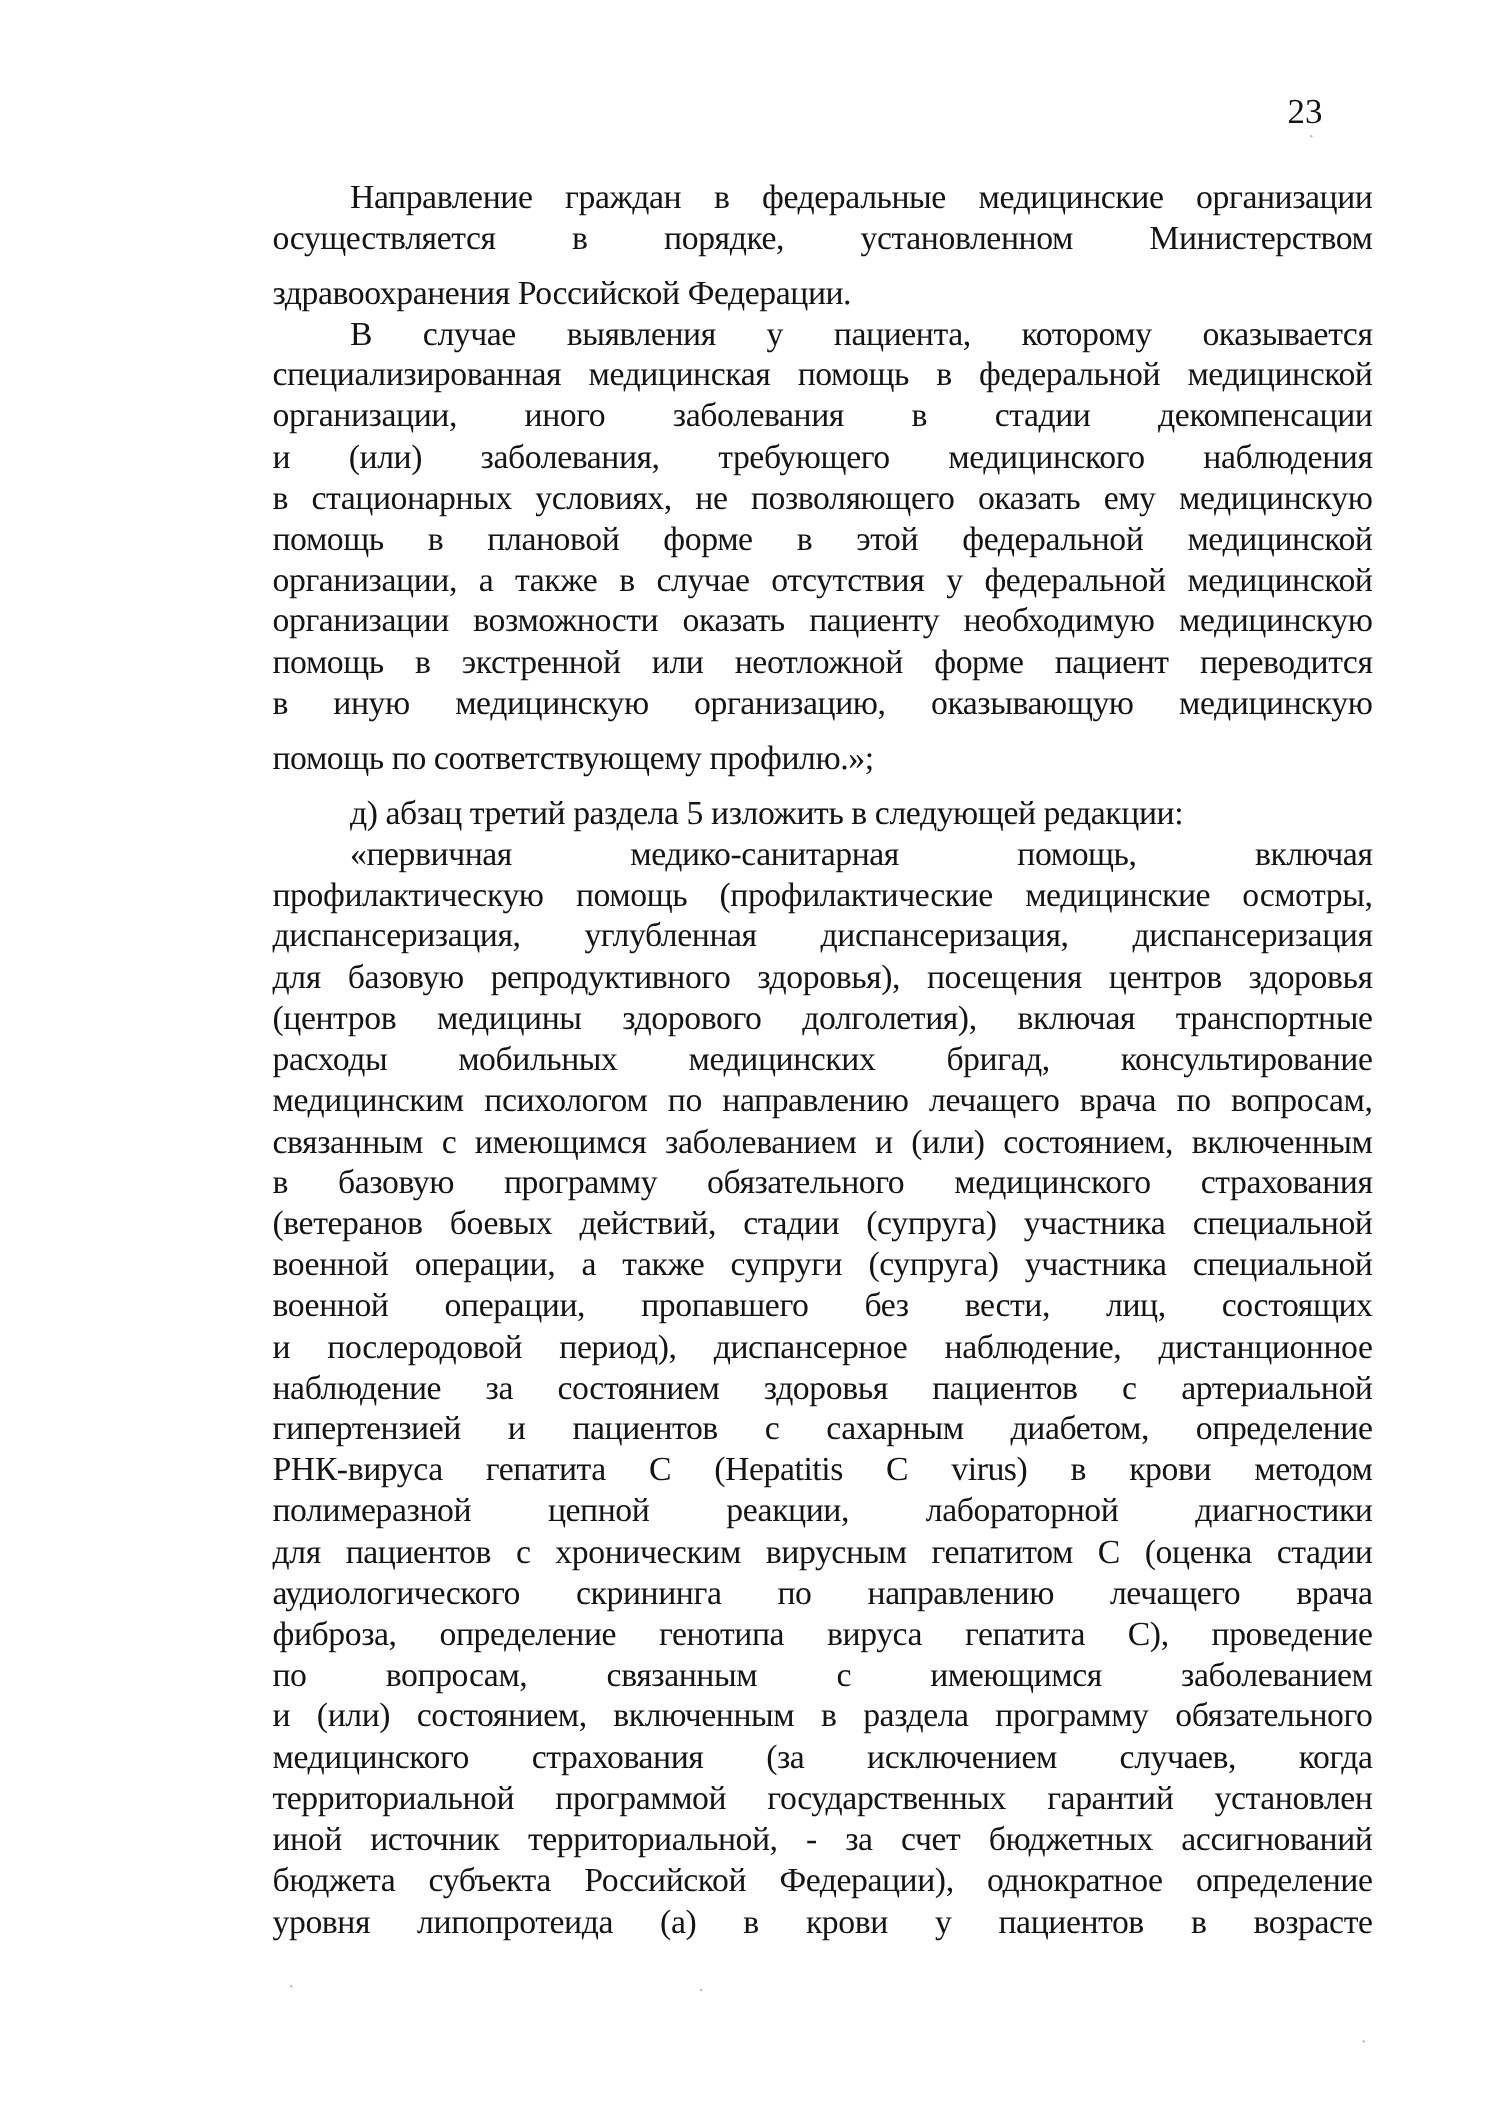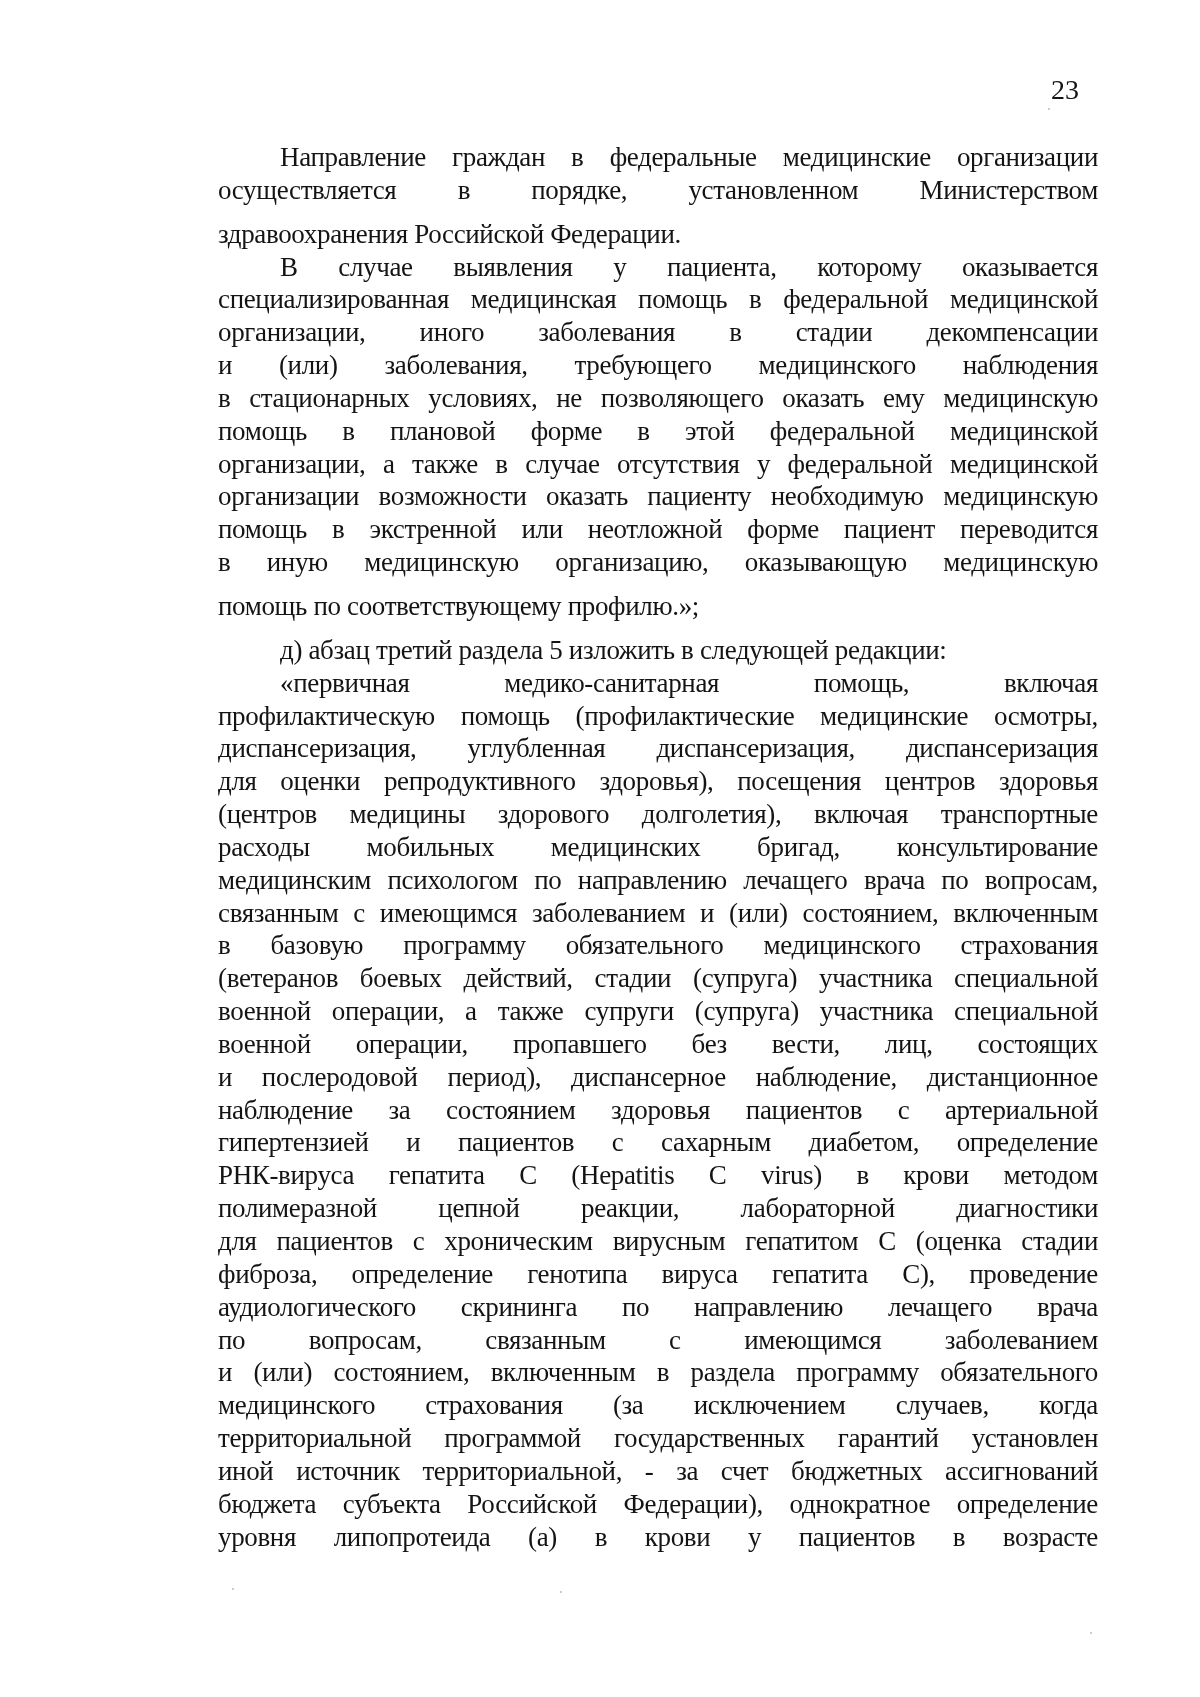--- a/index.html
+++ b/index.html
@@ -20,21 +20,21 @@
       left: 0; top: 0;
       width: 1200px;
       height: 1697px;
       background: #ffffff;
     }
     .page-number {
       position: absolute;
       top: 74px;
       left: 1030px;
       width: 70px;
-      text-align: center;
+      text-align: left;
       font-size: 28px;
       line-height: 32px;
     }
     .body-text {
       position: absolute;
       left: 218px;
       top: 141px;
       width: 880px;
     }
     .line {
@@ -91,37 +91,37 @@
     </div>
 
     <div>
       <span class="line indent last">д) абзац третий раздела 5 изложить в следующей редакции:</span>
     </div>
 
     <div>
       <span class="line indent">«первичная медико-санитарная помощь, включая</span>
       <span class="line">профилактическую помощь (профилактические медицинские осмотры,</span>
       <span class="line">диспансеризация, углубленная диспансеризация, диспансеризация</span>
-      <span class="line">для оценки репродуктивного здоровья), посещения центров здоровья</span>
+      <span class="line">для базовую репродуктивного здоровья), посещения центров здоровья</span>
       <span class="line">(центров медицины здорового долголетия), включая транспортные</span>
       <span class="line">расходы мобильных медицинских бригад, консультирование</span>
       <span class="line">медицинским психологом по направлению лечащего врача по вопросам,</span>
       <span class="line">связанным с имеющимся заболеванием и (или) состоянием, включенным</span>
       <span class="line">в базовую программу обязательного медицинского страхования</span>
       <span class="line">(ветеранов боевых действий, стадии (супруга) участника специальной</span>
       <span class="line">военной операции, а также супруги (супруга) участника специальной</span>
       <span class="line">военной операции, пропавшего без вести, лиц, состоящих</span>
       <span class="line">и послеродовой период), диспансерное наблюдение, дистанционное</span>
       <span class="line">наблюдение за состоянием здоровья пациентов с артериальной</span>
       <span class="line">гипертензией и пациентов с сахарным диабетом, определение</span>
       <span class="line">РНК-вируса гепатита С (Hepatitis C virus) в крови методом</span>
       <span class="line">полимеразной цепной реакции, лабораторной диагностики</span>
       <span class="line">для пациентов с хроническим вирусным гепатитом С (оценка стадии</span>
+      <span class="line">аудиологического скрининга по направлению лечащего врача</span>
       <span class="line">фиброза, определение генотипа вируса гепатита С), проведение</span>
-      <span class="line">аудиологического скрининга по направлению лечащего врача</span>
       <span class="line">по вопросам, связанным с имеющимся заболеванием</span>
       <span class="line">и (или) состоянием, включенным в раздела программу обязательного</span>
       <span class="line">медицинского страхования (за исключением случаев, когда</span>
       <span class="line">территориальной программой государственных гарантий установлен</span>
       <span class="line">иной источник территориальной, - за счет бюджетных ассигнований</span>
       <span class="line">бюджета субъекта Российской Федерации), однократное определение</span>
       <span class="line">уровня липопротеида (а) в крови у пациентов в возрасте</span>
     </div>
 
   </div>

